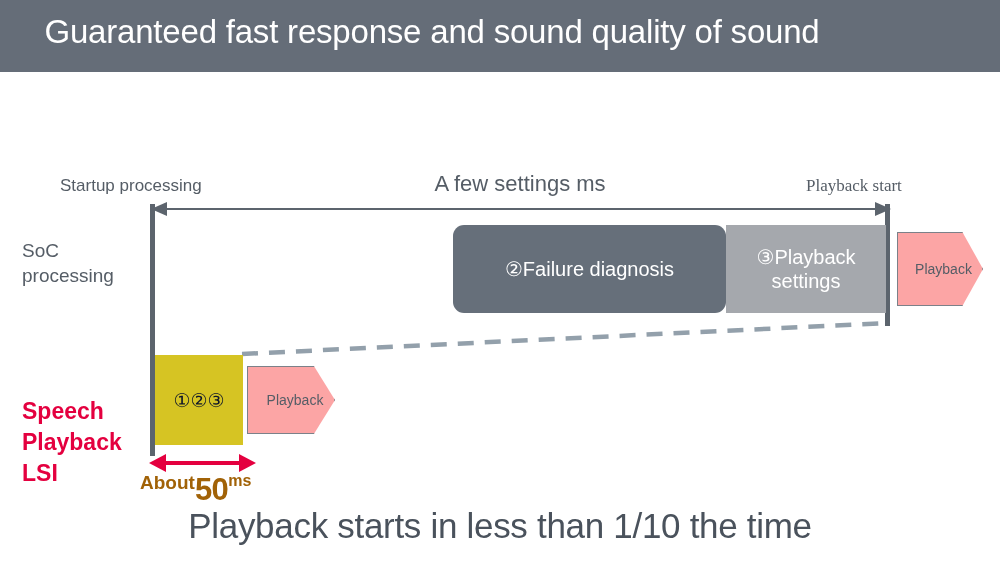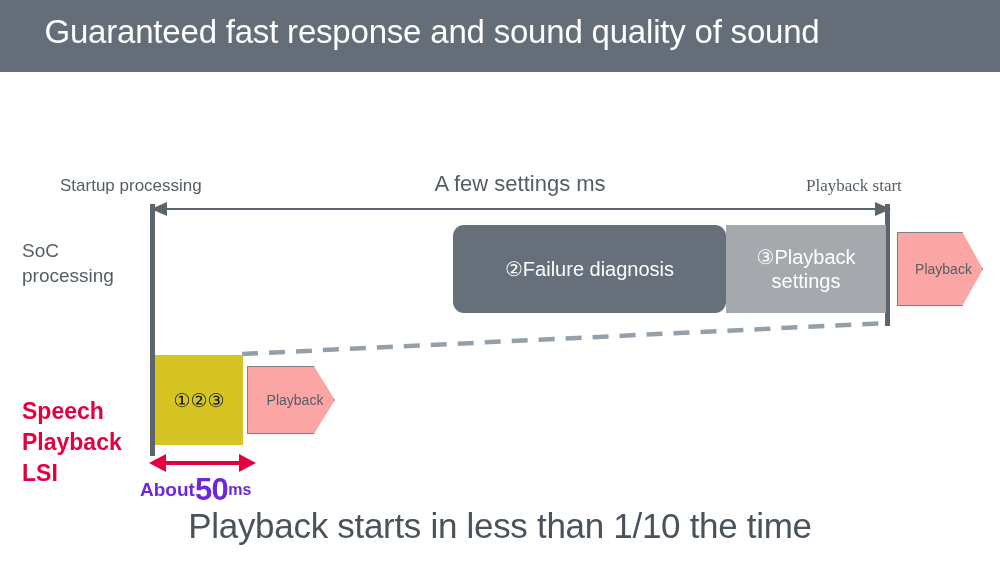--- a/index.html
+++ b/index.html
@@ -175,25 +175,25 @@
 
   
   .measure-svg {
     position: absolute;
     left: 148px; top: 452px;
     width: 110px; height: 24px;
   }
   .about-wrap {
     position: absolute;
     left: 140px; top: 472px;
-    color: #6d28d9;
+    color: #a16207;
     font-weight: bold;
     white-space: nowrap;
     display: flex;
-    align-items: center;
+    align-items: flex-start;
   }
   .about-word { font-size: 19px; }
   .about-num  { font-size: 31px; letter-spacing: -0.5px; }
   .about-unit { font-size: 16px; }
 
   
   .caption {
     position: absolute;
     left: 0; top: 506px;
     width: 1000px;

